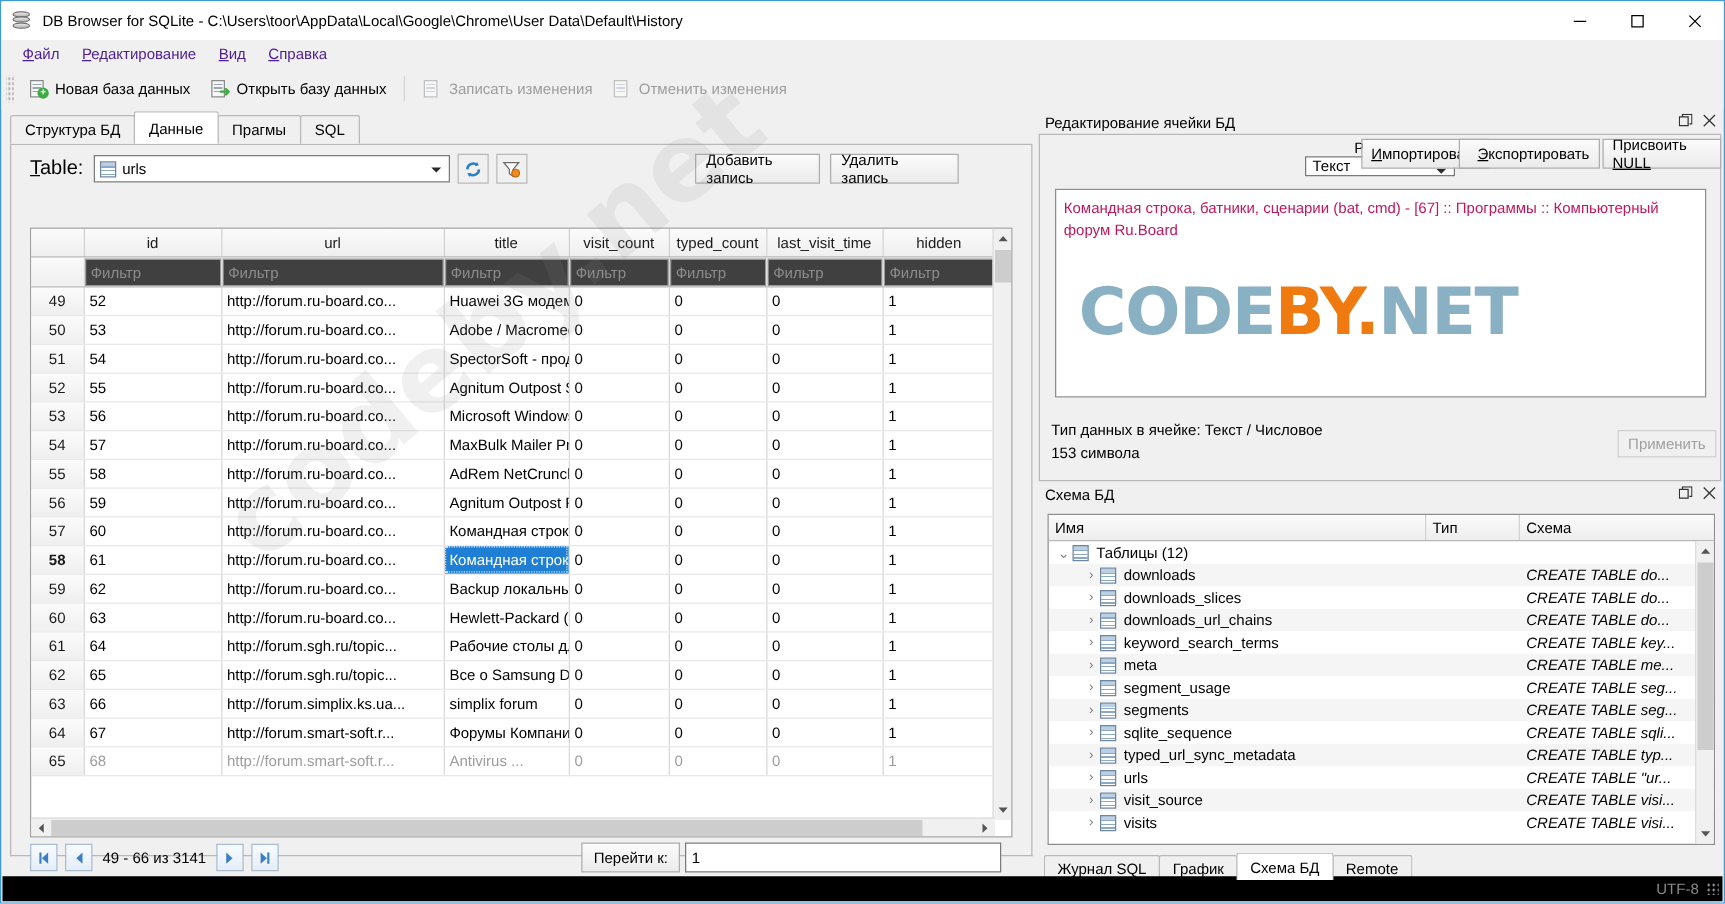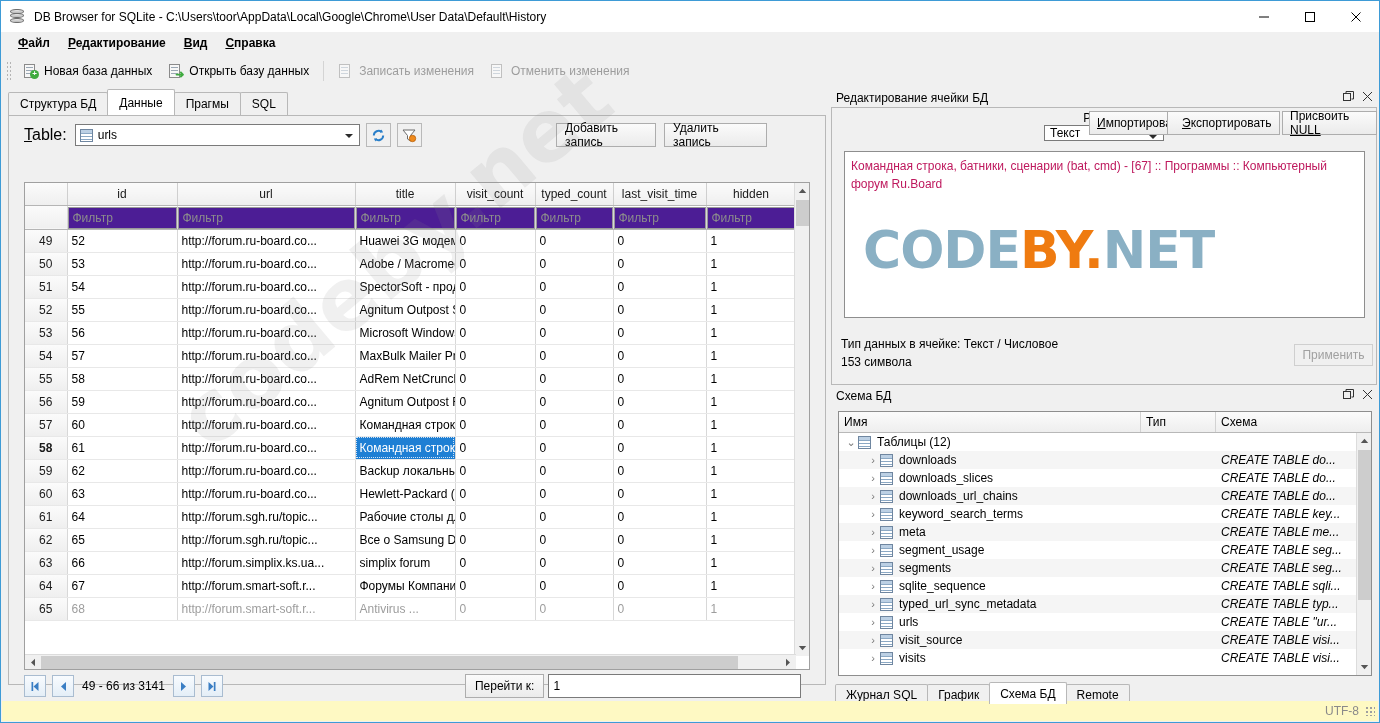--- a/index.html
+++ b/index.html
@@ -52,21 +52,21 @@
   }
   #win-controls .wbtn svg { display: block; }
 
   
   #menubar {
     position: absolute; left: 0; top: 31px; width: 1378px; height: 22px;
     background: #f0f0f0;
     display: flex; align-items: center; padding-left: 8px;
   }
   #menubar .mi {
-    padding: 2px 9px; font-size: 12px; white-space: nowrap; color: #000000; font-weight: bold;
+    padding: 2px 9px; font-size: 12px; white-space: nowrap; color: #4c1d95;
   }
   #menubar .mi u { text-decoration: underline; }
 
   
   #toolbar {
     position: absolute; left: 0; top: 53px; width: 1378px; height: 33px;
     background: #f0f0f0;
     display: flex; align-items: center;
   }
   #toolbar .grip {
@@ -195,21 +195,21 @@
   }
   table.grid thead th.rowhdr-corner {
     background: linear-gradient(#fbfbfb,#efefef); border-right: 1px solid #cfcfcf;
   }
   table.grid tr.filterrow td {
     height: 24px; padding: 0; border-bottom: 1px solid #b5b5b5;
     background: #fff;
   }
   table.grid tr.filterrow td.rowhdr { background: linear-gradient(#fbfbfb,#efefef); }
   .filterbox {
-    width: 100%; height: 22px; border: 1px solid #9a9a9a; background: #4c1d95;
+    width: 100%; height: 22px; border: 1px solid #9a9a9a; background: #404040;
     display: flex; align-items: center; padding-left: 4px;
     color: #8c8c8c; font-size: 12px; margin: 1px 0 0 0;
   }
   td.rowhdr {
     background: linear-gradient(#fbfbfb,#efefef);
     border-right: 1px solid #cfcfcf;
     text-align: center; color: #1a1a1a; width: 42px;
   }
   tr.selected td.rowhdr { font-weight: bold; }
   td.sel-cell {
@@ -370,21 +370,21 @@
     height: 20px; padding: 0 10px; display: flex; align-items: center;
     font-size: 12px; background: #f0f0f0;
     border: 1px solid #b8b8b8; border-bottom: none; margin-right: -1px;
     border-radius: 2px 2px 0 0;
   }
   .btab.active { background: #fff; height: 22px; z-index: 3; position: relative; }
 
   
   #statusbar {
     position: absolute; left: 1px; bottom: 1px; width: 1376px; height: 20px;
-    background: #fef9c3; display: flex; align-items: center; justify-content: flex-end;
+    background: #000000; display: flex; align-items: center; justify-content: flex-end;
   }
   #statusbar .enc { font-size: 12px; color: #8a8a8a; margin-right: 6px; }
   #statusbar .resize-grip {
     width: 10px; height: 10px; margin-right: 3px;
     background-image: radial-gradient(#9f9f9f 1px, transparent 1px);
     background-size: 4px 4px;
   }
 
   
   #watermark {

